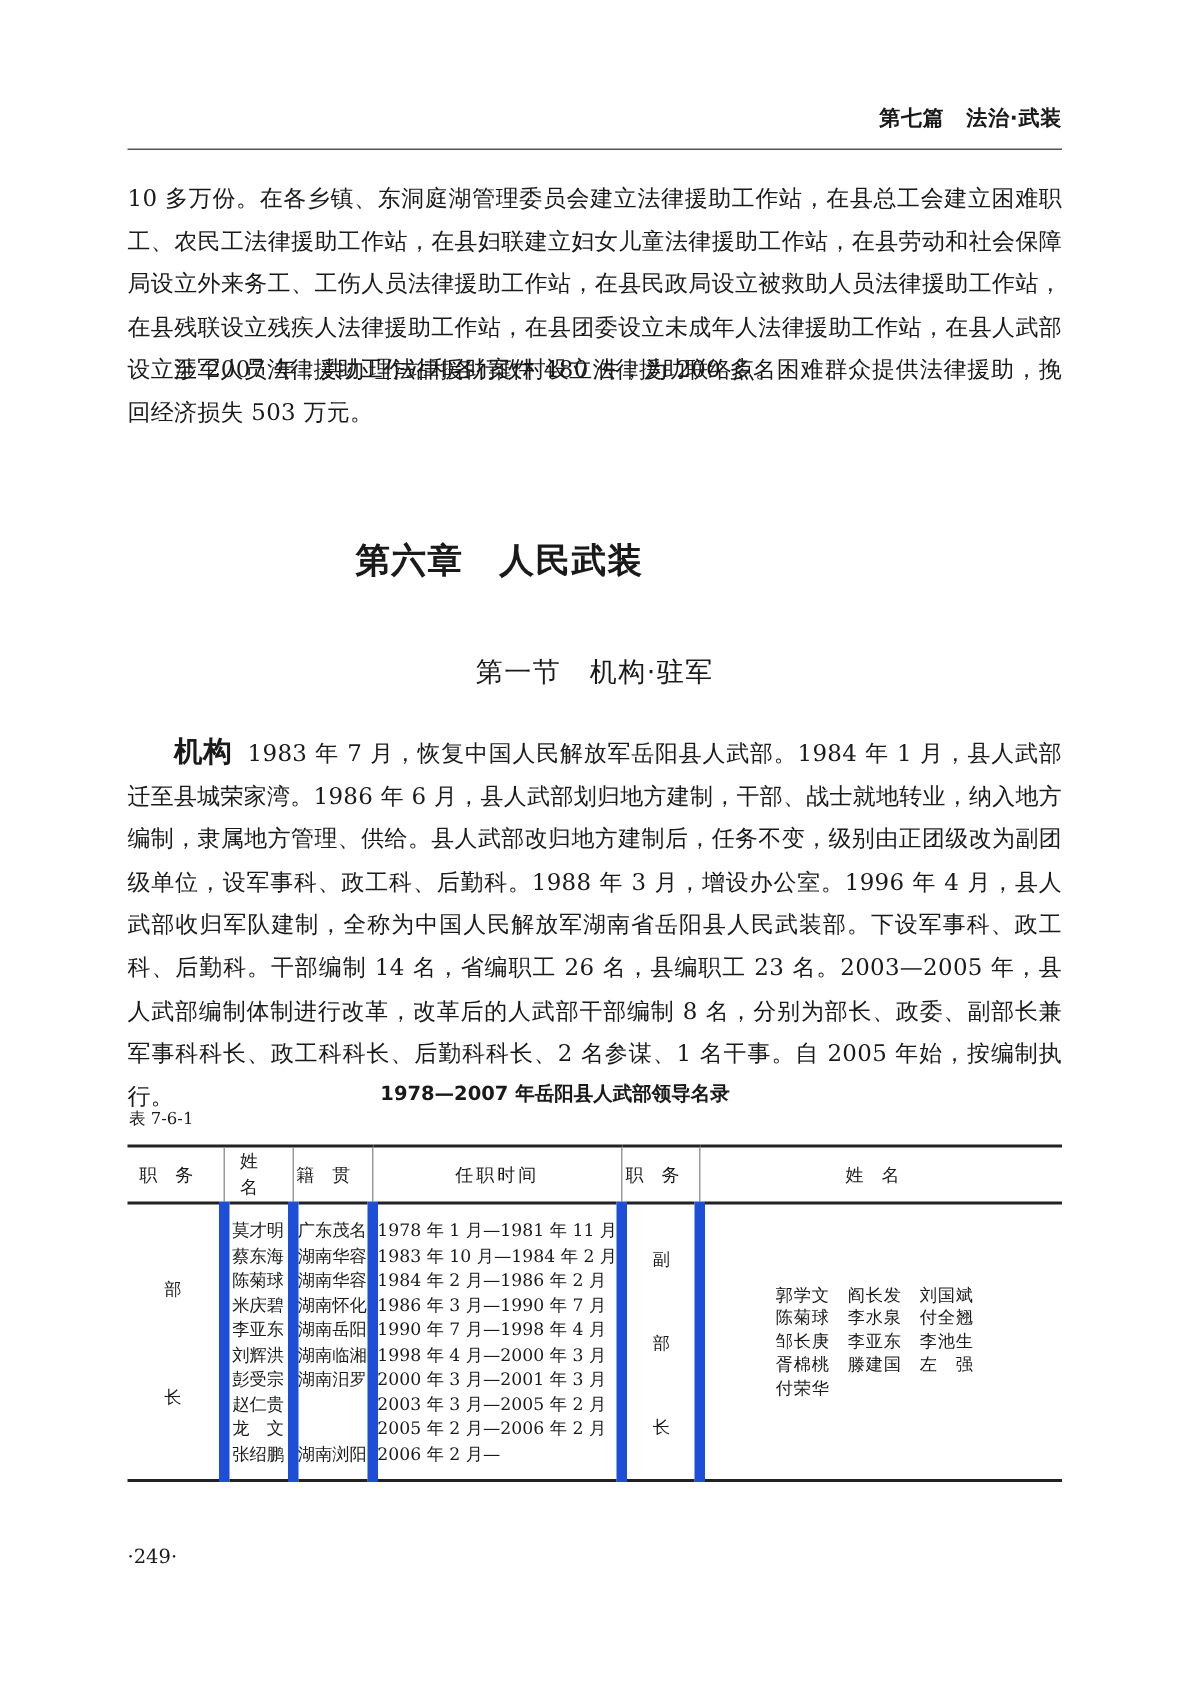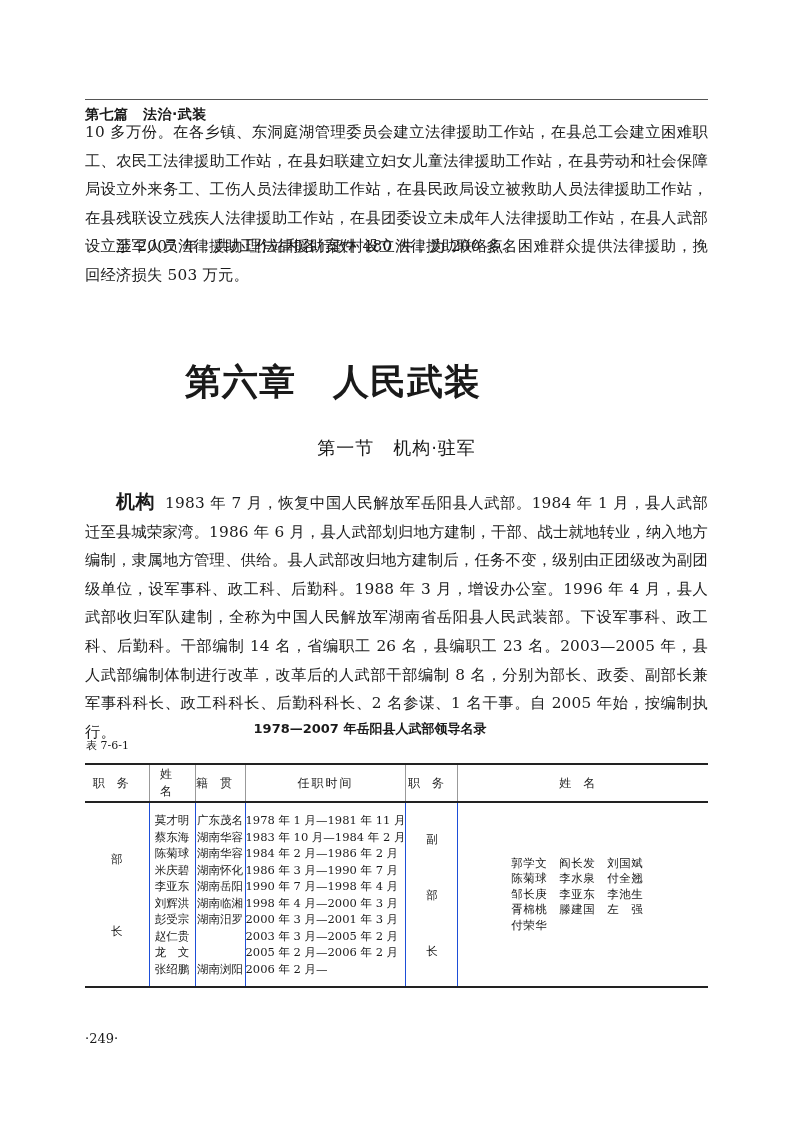--- a/index.html
+++ b/index.html
@@ -2,37 +2,37 @@
 <html><head>
 <meta charset="utf-8">
 <style>
   html, body { margin: 0; padding: 0; background: #ffffff; }
   body {
     width: 793px; height: 1122px; position: relative; overflow: hidden;
     font-family: "DejaVu Serif", "Liberation Serif", serif; color: #1a1a1a;
   }
   .running-head {
     position: absolute; left: 85px; top: 70px; width: 623px;
-    text-align: left; font-family: "DejaVu Sans", "Liberation Sans", sans-serif;
-    font-size: 14px; font-weight: bold; letter-spacing: 0.5px; margin-top: 36px;
+    text-align: right; font-family: "DejaVu Sans", "Liberation Sans", sans-serif;
+    font-size: 14px; font-weight: bold; letter-spacing: 0.5px;
   }
   .head-rule {
     position: absolute; left: 85px; top: 99px; width: 623px; height: 0;
     border-top: 1.5px solid #555;
   }
   .para {
     position: absolute; left: 85px; width: 623px;
     font-size: 15.3px; line-height: 28.6px; text-align: justify;
     text-align-last: left; letter-spacing: 0.2px;
   }
   .para.indent { text-indent: 31px; }
   .p2 { top: 232px; }
   .chapter-title {
     position: absolute; left: 0; width: 666px; top: 358px; text-align: center;
-    font-size: 36px; font-weight: bold; letter-spacing: 1px;
+    font-size: 23px; font-weight: bold; letter-spacing: 1px;
   }
   .section-title {
     position: absolute; left: 0; width: 793px; top: 436px; text-align: center;
     font-family: "DejaVu Sans", "Liberation Sans", sans-serif; font-size: 18px; letter-spacing: 1px;
   }
   .p3 { top: 487px; }
   .p3 .lead { font-weight: bold; font-family: "DejaVu Sans", "Liberation Sans", sans-serif; font-size: 19px; margin-right: 10px; }
   .table-caption {
     position: absolute; left: 0; width: 740px; top: 720px; text-align: center;
     font-family: "DejaVu Sans", "Liberation Sans", sans-serif; font-size: 13px; font-weight: bold;
@@ -45,21 +45,21 @@
     border-collapse: collapse; font-size: 11.5px;
   }
   table.roster th {
     font-family: "DejaVu Sans", "Liberation Sans", sans-serif; font-weight: normal; font-size: 12px;
     height: 36px; border-top: 2px solid #222; border-bottom: 2px solid #222;
     border-left: 1px solid #999; letter-spacing: 12px; text-align: center; padding: 0;
   }
   table.roster th:first-child { border-left: none; }
   table.roster th.wide { letter-spacing: 2px; }
   table.roster td {
-    border-left: 1px solid #1d4ed8; border-bottom: 2px solid #222;
+    border-left: 7px solid #1d4ed8; border-bottom: 2px solid #222;
     vertical-align: middle; text-align: center; height: 183px; padding: 0;
   }
   table.roster td:first-child { border-left: none; }
   .stack { display: inline-block; text-align: left; line-height: 16.5px; }
   .stack div { white-space: nowrap; min-height: 16.5px; }
   .role-vert { display: inline-block; line-height: 16px; }
   .role-vert span { display: block; }
   .role-vert.sep span + span { margin-top: 56px; }
   .role-vert.sep3 span + span { margin-top: 40px; }
   .deputy-grid { display: inline-block; text-align: left; line-height: 15.5px; }

